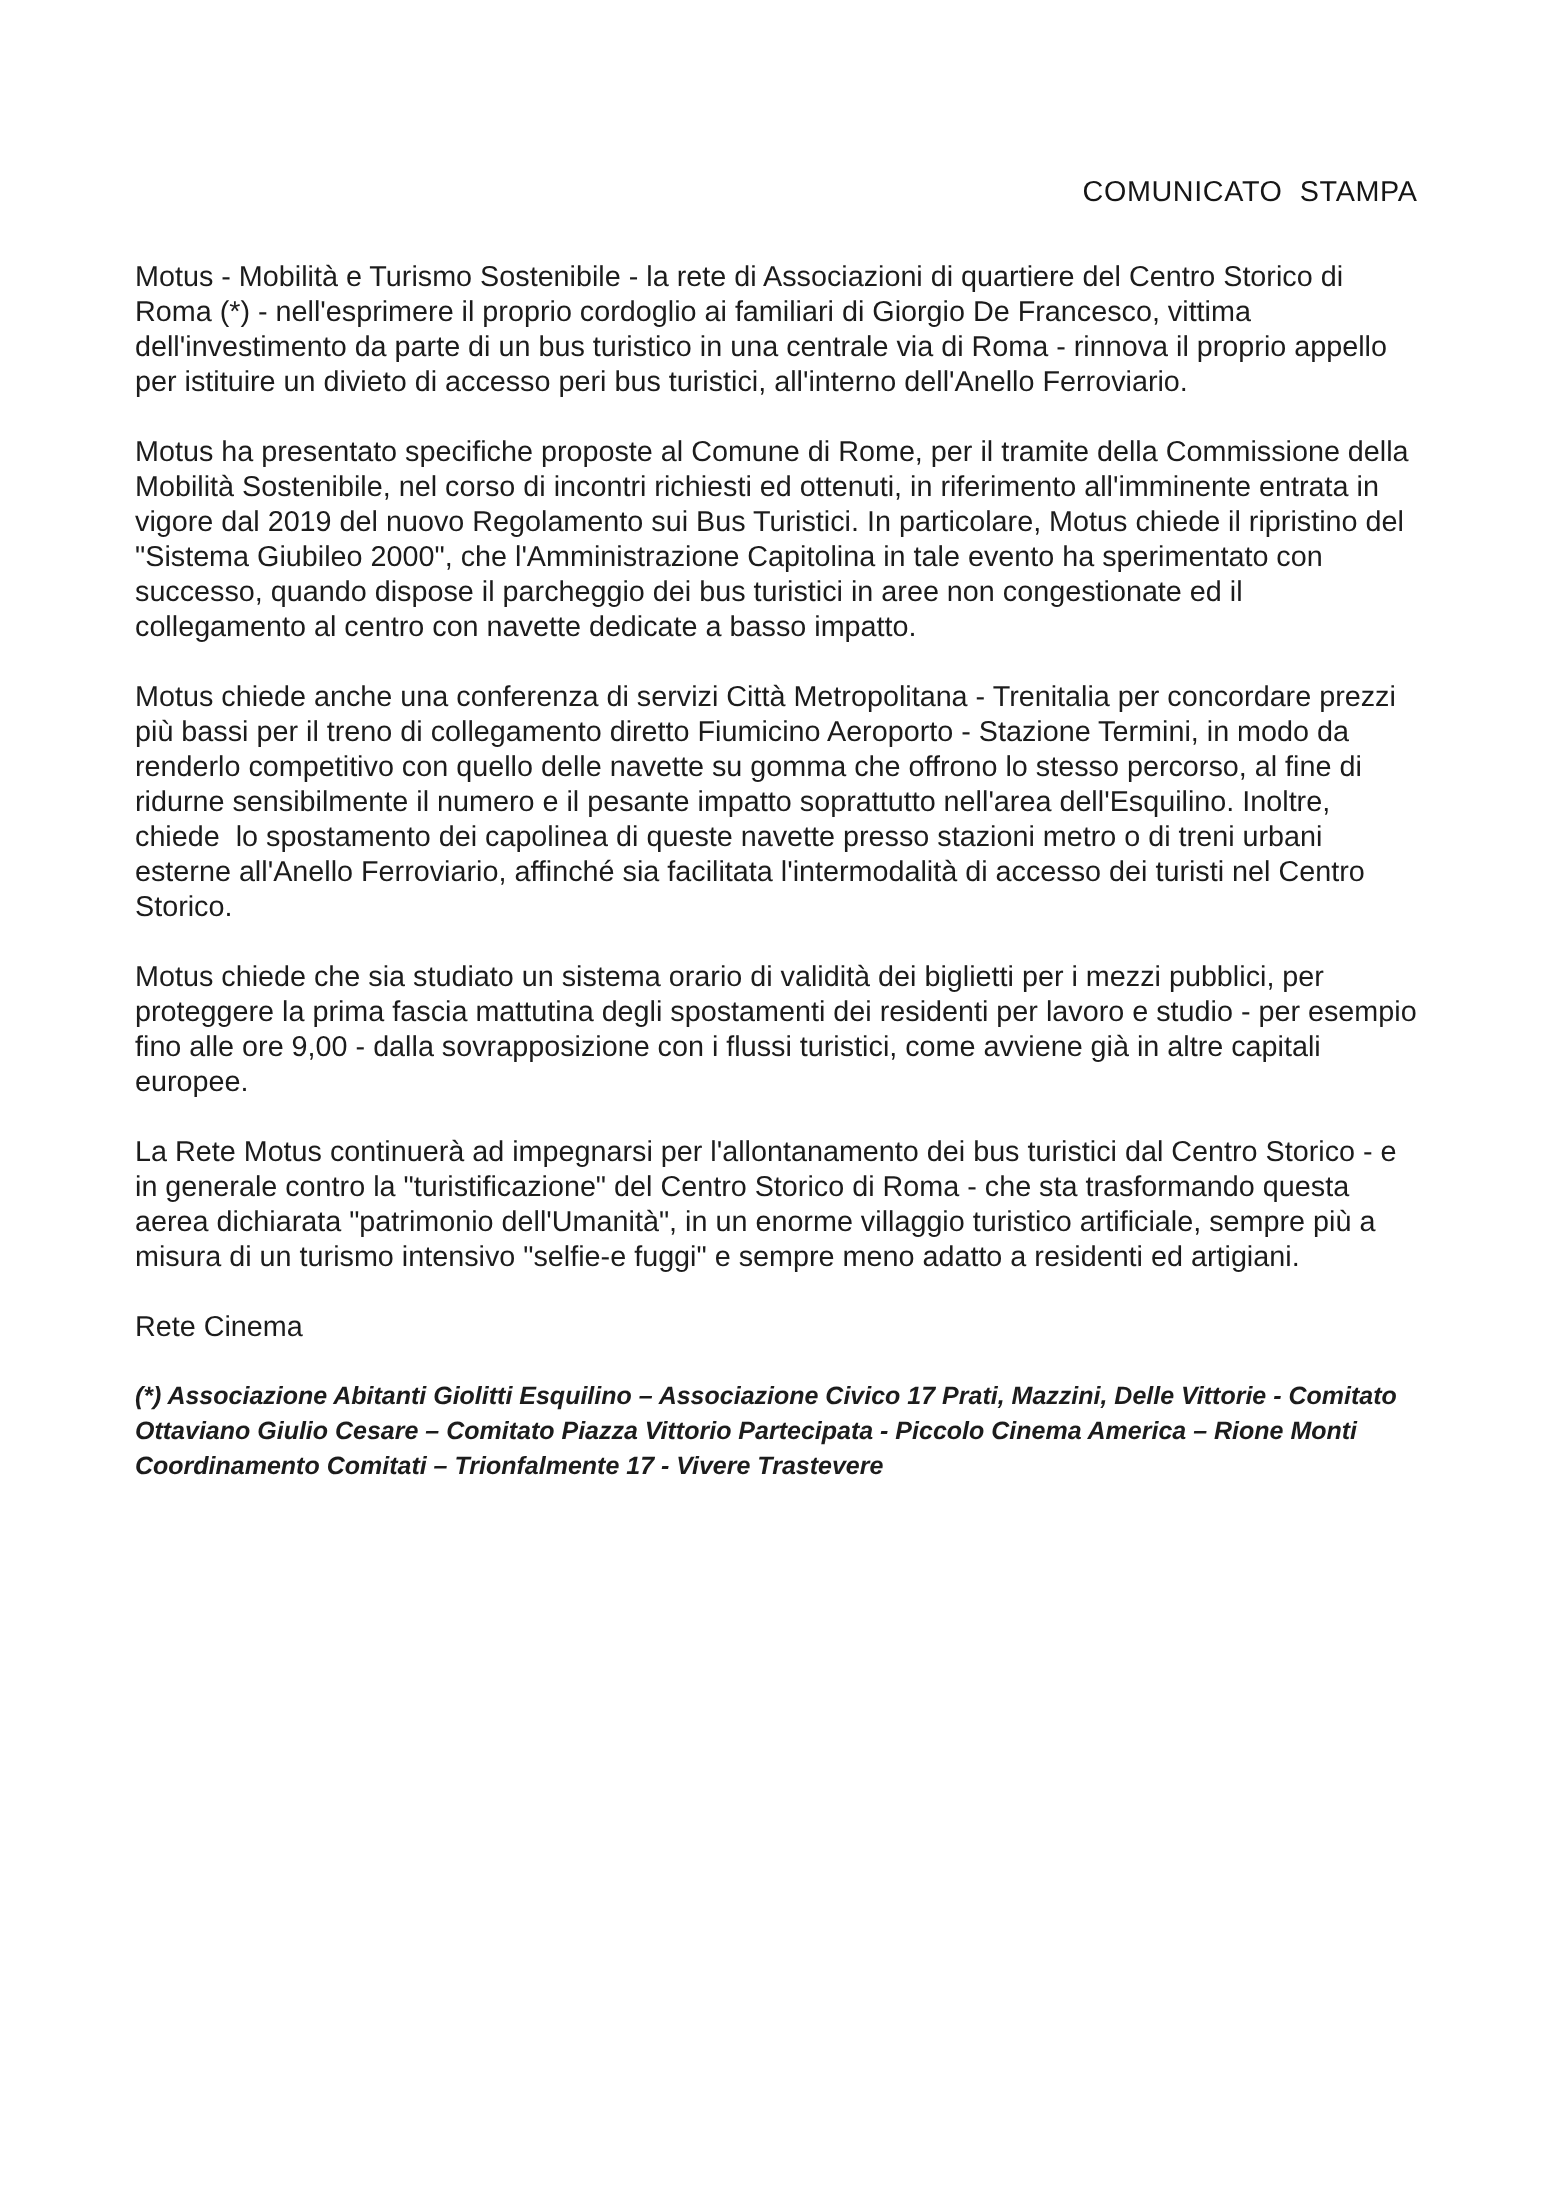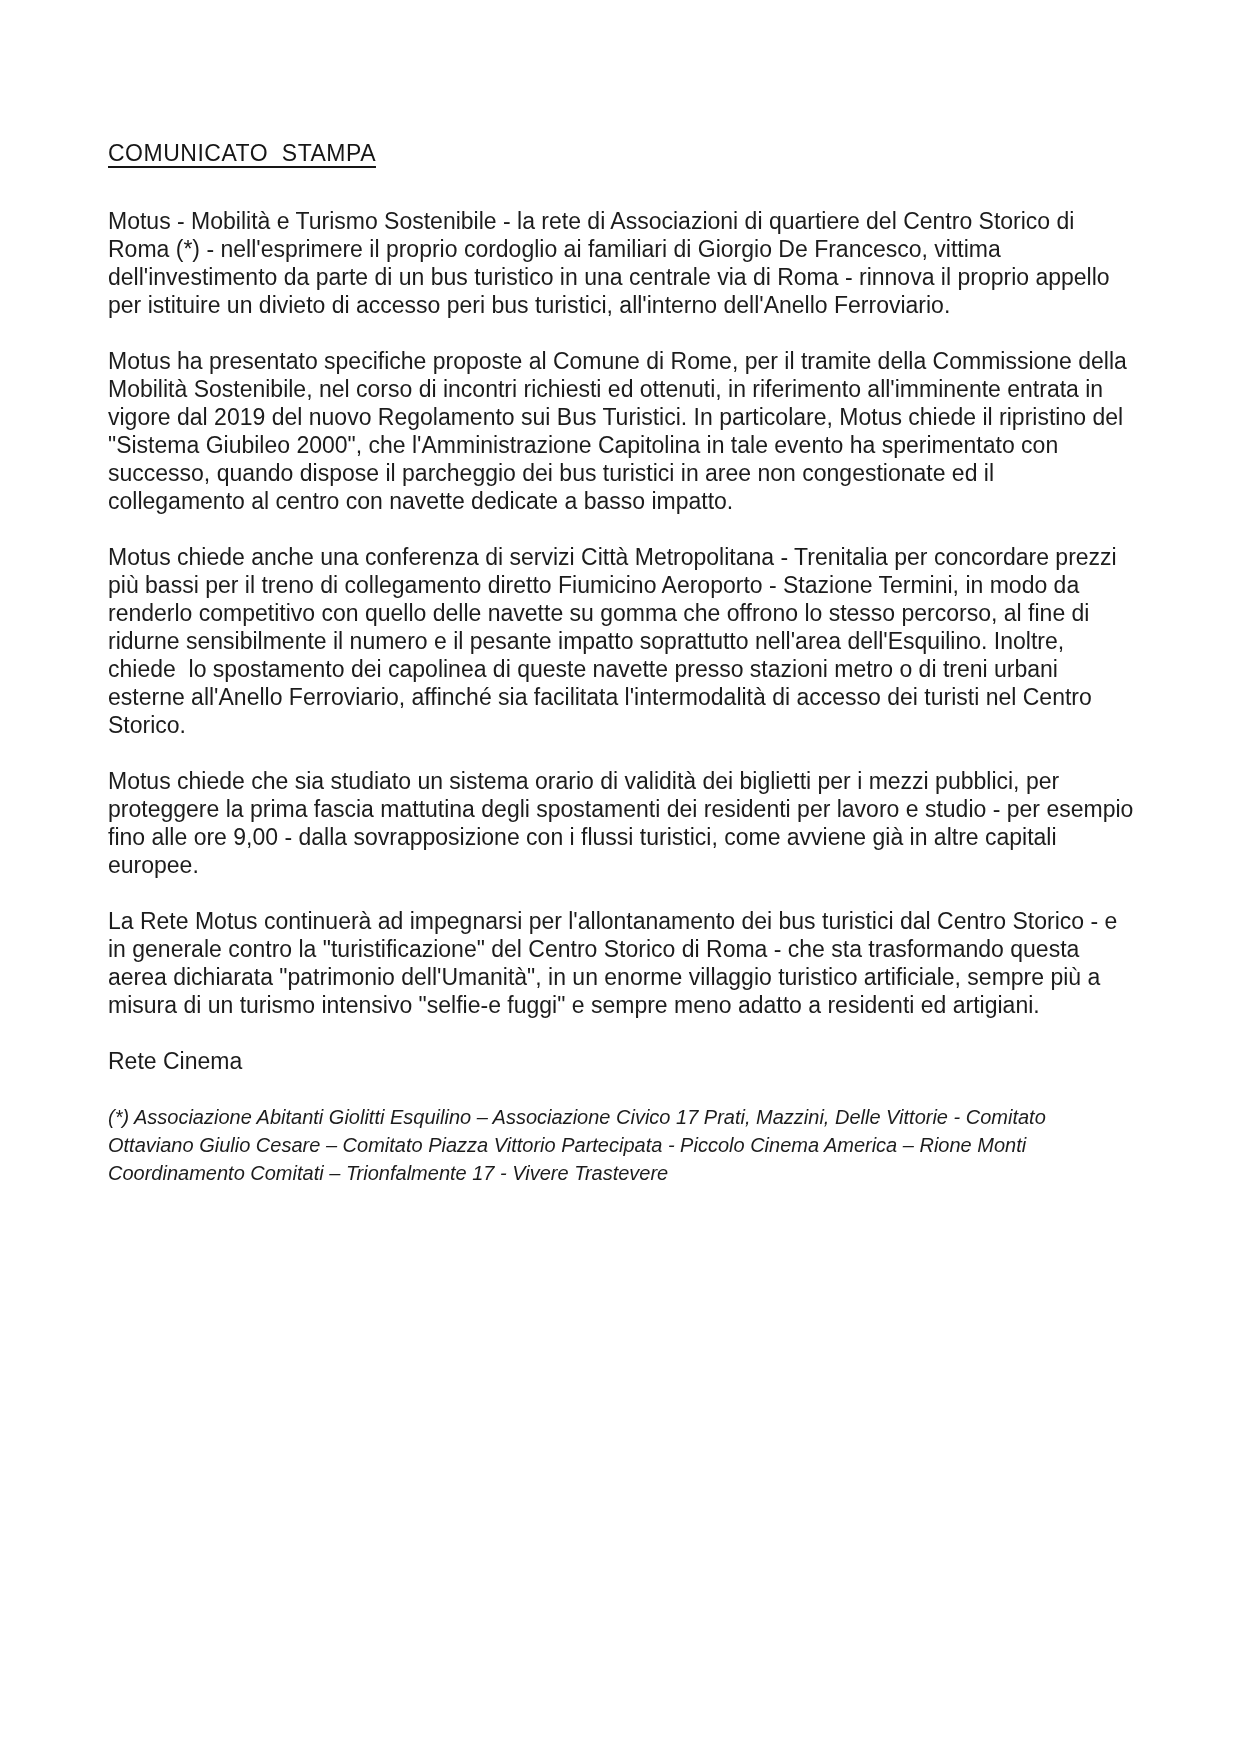--- a/index.html
+++ b/index.html
@@ -19,42 +19,42 @@
   .content {
     position: absolute;
     left: 108px;
     top: 140px;
     width: 1026px;
   }
   .doc-title {
     font-size: 23px;
     font-weight: 400;
     letter-spacing: 0.5px;
-    text-align: left;
-    text-decoration: underline;
+    text-align: right;
     text-decoration-thickness: 2px;
     text-underline-offset: 5px;
     margin: 0 0 40px 0;
     white-space: pre-wrap;
     color: #161616;
   }
   .para {
     font-size: 23px;
     line-height: 28px;
     margin: 0 0 28px 0;
     white-space: pre-wrap;
     text-align: left;
   }
   .signature {
     margin-bottom: 28px;
   }
   .footnote {
     font-style: italic;
     font-size: 20px;
     margin-bottom: 0;
+    font-weight: bold;
   }
 </style>
 </head>
 <body>
 
 <div class="page">
   <div class="content">
     <h1 class="doc-title">COMUNICATO  STAMPA</h1>
 
     <p class="para">Motus - Mobilità e Turismo Sostenibile - la rete di Associazioni di quartiere del Centro Storico di Roma (*) - nell'esprimere il proprio cordoglio ai familiari di Giorgio De Francesco, vittima dell'investimento da parte di un bus turistico in una centrale via di Roma - rinnova il proprio appello per istituire un divieto di accesso peri bus turistici, all'interno dell'Anello Ferroviario.</p>

